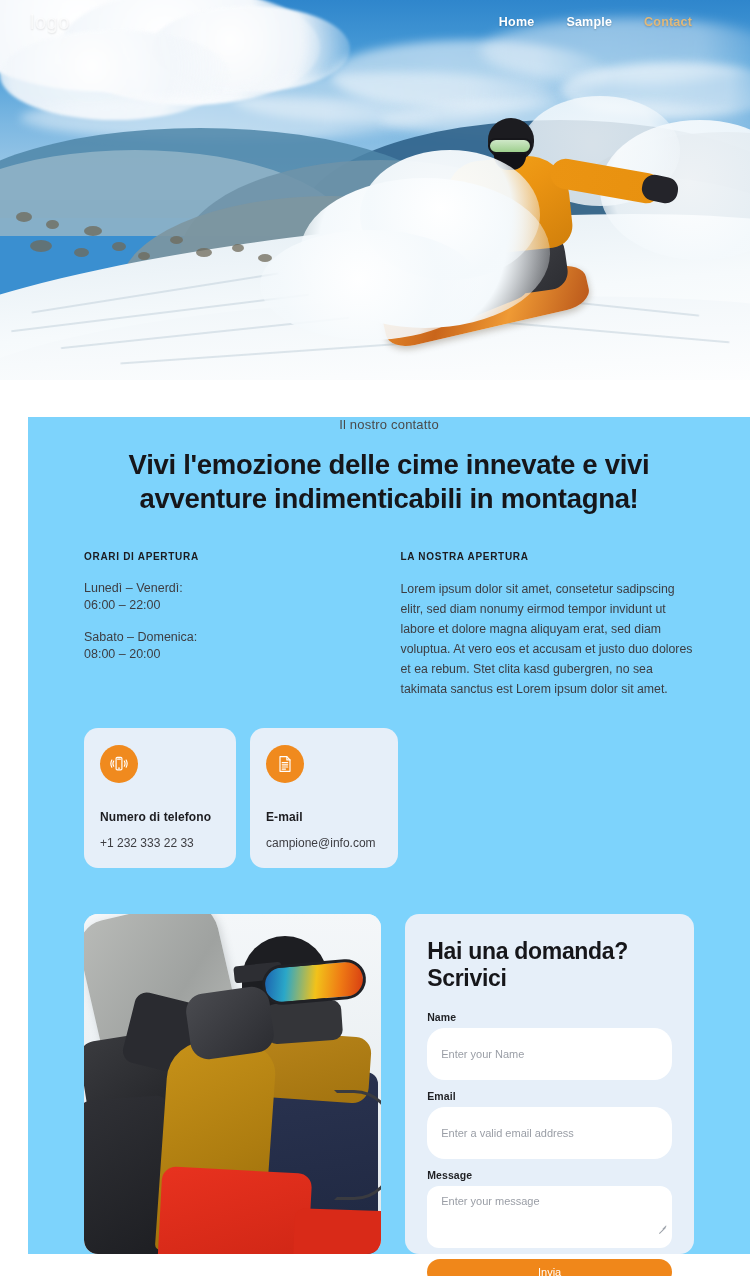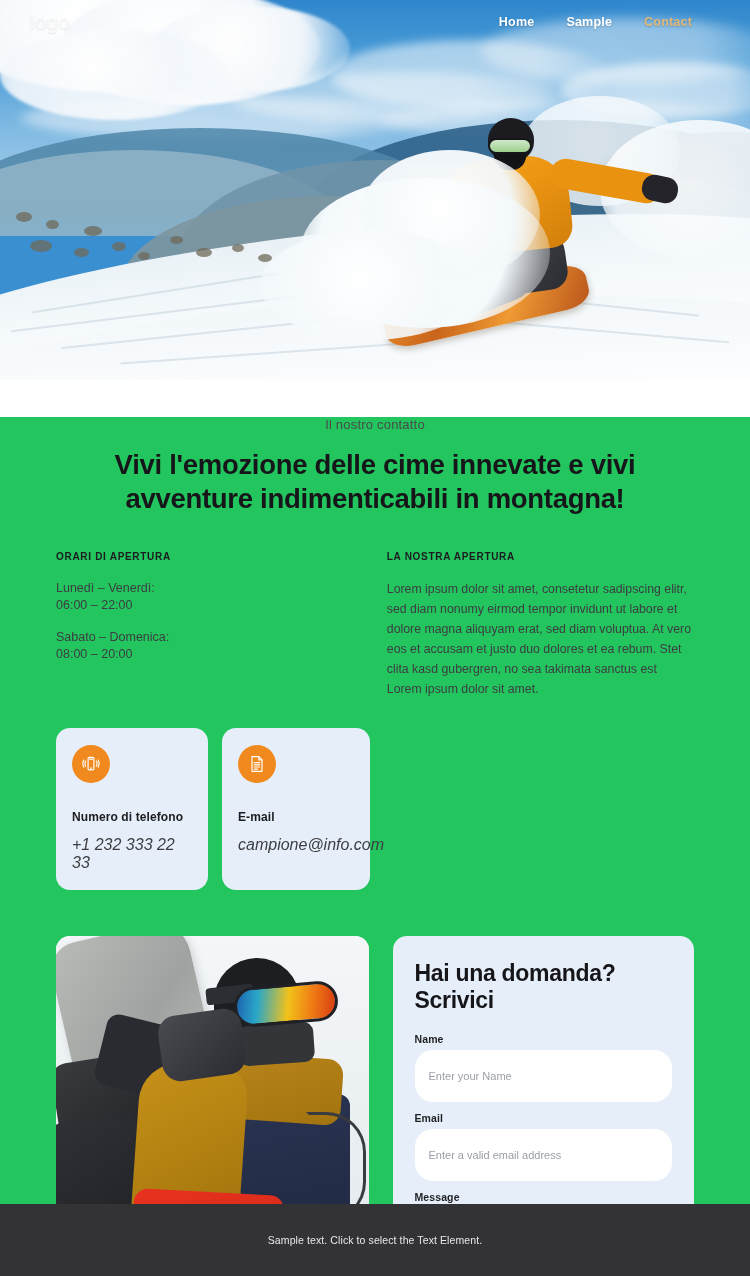--- a/index.html
+++ b/index.html
@@ -148,21 +148,21 @@
     text-shadow: 0 1px 2px rgba(0,0,0,.12);
   }
   .nav-links { margin-left: auto; margin-right: 58px; display: flex; gap: 32px; font-weight: bold; }
   .nav-link {
     font-size: 12.5px; color: #ffffff; letter-spacing: .2px;
     text-shadow: 0 1px 2px rgba(0,0,0,.22); cursor: pointer;
   }
   .nav-link.accent { color: #e0b87a; }
 
   
-  .section { position: relative; background: #22c55e; }
+  .section { position: relative; background: #7dd3fc; margin-left: 28px; }
   .eyebrow {
     text-align: center; font-size: 13px; color: #4a4a4a;
     margin-top: 37px; letter-spacing: .2px;
   }
   .headline {
     margin: 16px auto 0; max-width: 640px; text-align: center;
     font-size: 27.5px; line-height: 1.22; font-weight: 700;
     color: #16161a; letter-spacing: -.3px;
   }
 
@@ -184,21 +184,21 @@
   .card.phone { width: 152px; }
   .card.email { width: 148px; }
   .icon-circle {
     width: 38px; height: 38px; border-radius: 50%;
     background: #f08a1e; display: flex; align-items: center; justify-content: center;
   }
   .card-title {
     font-size: 12px; font-weight: 700; color: #1c1c20;
     margin-top: 27px; letter-spacing: .1px;
   }
-  .card-value { font-size: 16px; color: #3d3d42; margin-top: 12px; font-style: italic; }
+  .card-value { font-size: 12px; color: #3d3d42; margin-top: 12px; }
 
   
   .bottom { display: flex; padding: 0 56px; margin-top: 46px; gap: 24px; }
 
   .photo-card {
     width: 318px; height: 340px; border-radius: 14px; overflow: hidden;
     position: relative; background: #eef2f5;
   }
   .ph-bg {
     position: absolute; inset: 0;
@@ -499,17 +499,14 @@
           <textarea class="textarea" placeholder="Enter your message" style=""></textarea>
           <span class="ta-grip"></span>
         </div>
 
         <button class="submit">Invia</button>
       </div>
 
     </div>
   </div>
 
-  <div class="footer">
-    <div class="footer-text">Sample text. Click to select the Text Element.</div>
-  </div>
 
 </div>
 
 </body></html>

